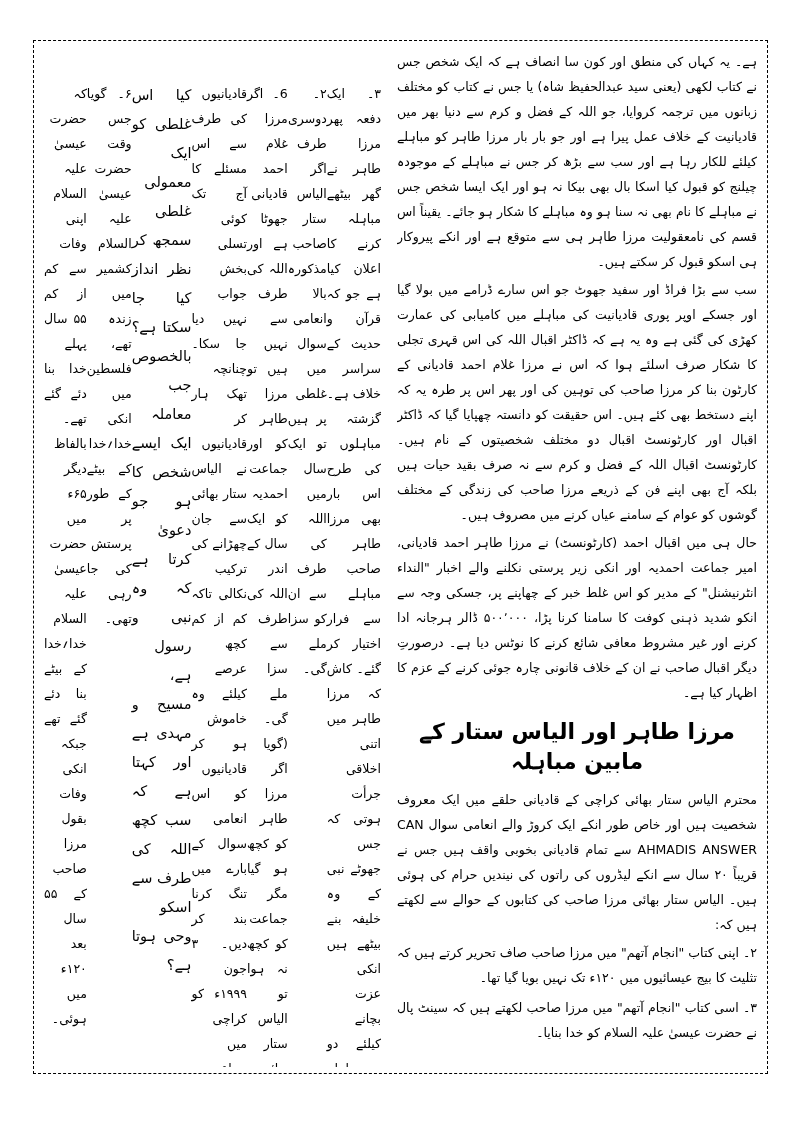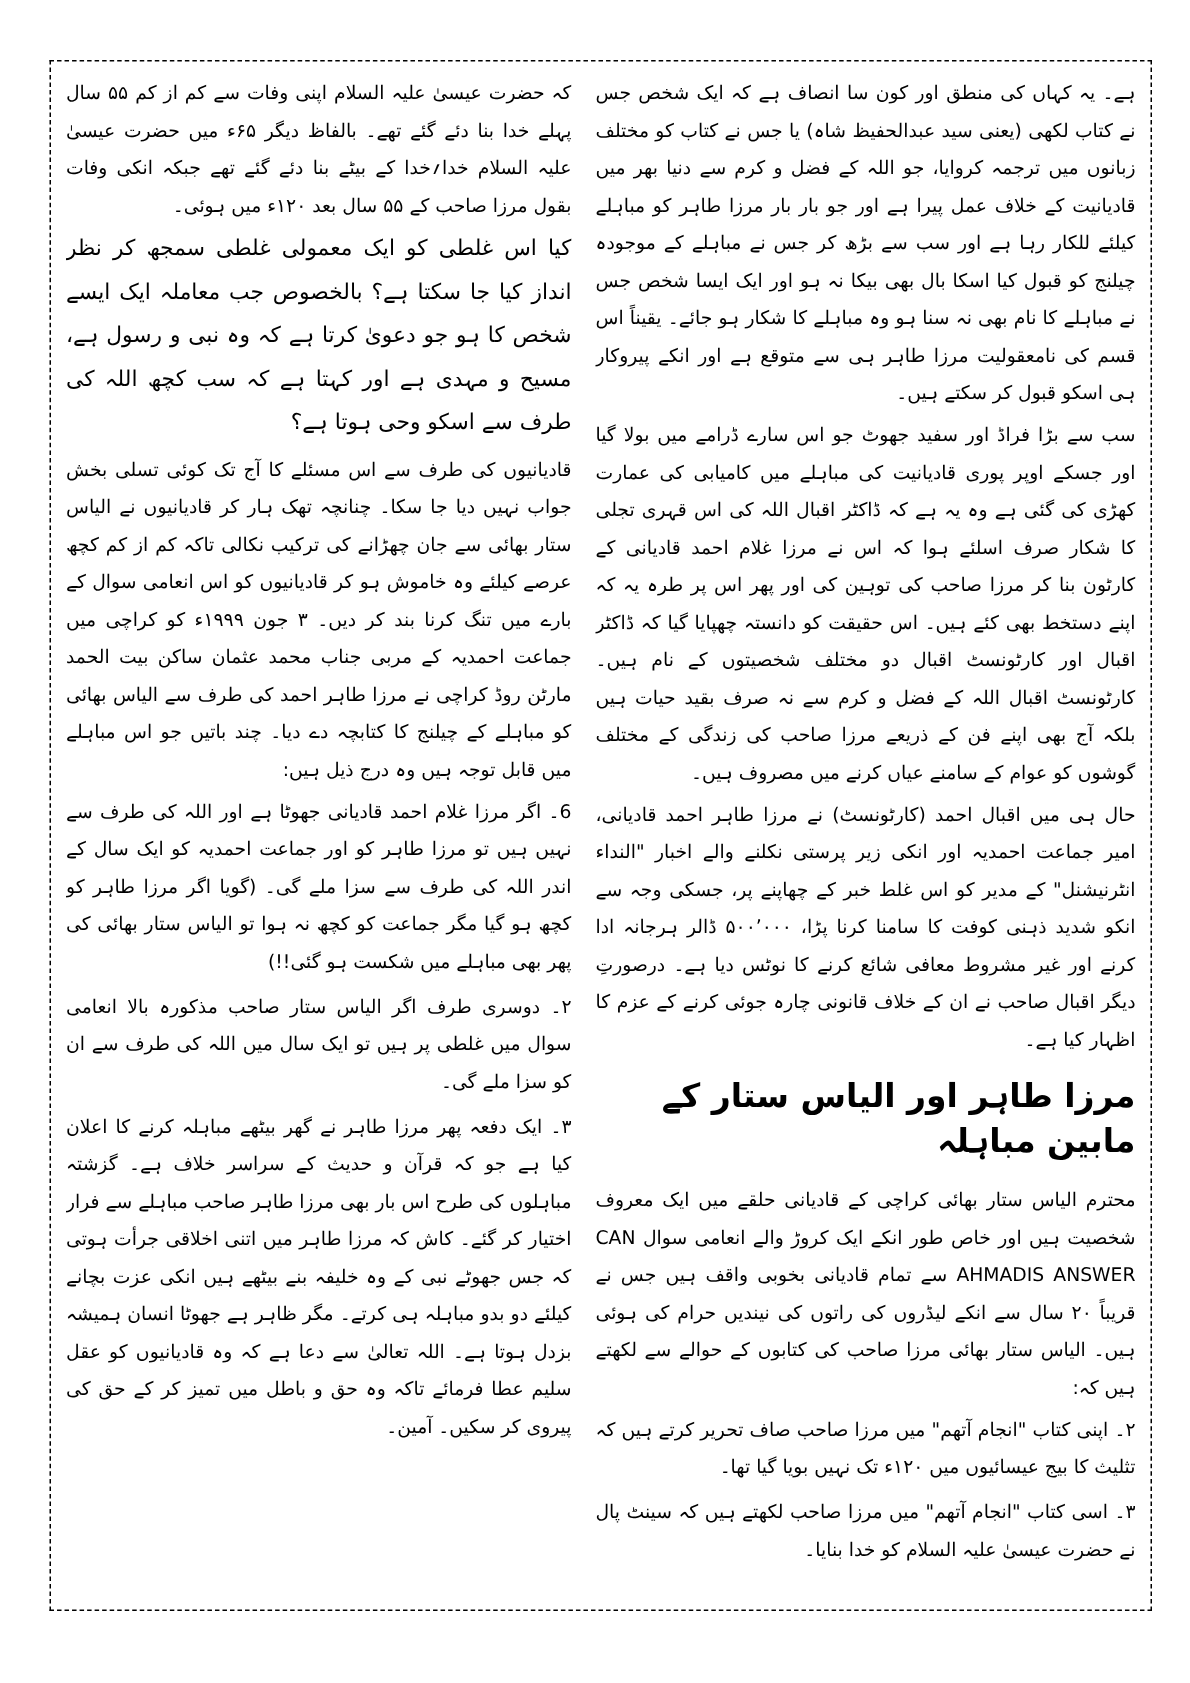--- a/index.html
+++ b/index.html
@@ -16,32 +16,33 @@
     border:1px dashed #000;
     box-sizing:border-box;
   }
   .cols{
     display:flex;flex-direction:row-reverse;
     height:100%;box-sizing:border-box;
     padding:8px 10px 6px 10px;gap:16px;
   }
   .col{overflow:hidden;}
   .col-right{flex:0 0 360px;}
-  .col-left{flex:1;display:flex;flex-direction:column;}
+  .col-left{flex:1;display:flex;margin-top:32px;}
   .u{
     direction:rtl;
     unicode-bidi:embed;
     text-align:justify;
     font-size:12.5px;
     line-height:25px;
     margin:0 0 3px 0;
   }
   .u.item{margin-bottom:5px;}
   .heading{
     direction:rtl;
+    text-align:center;
     font-weight:bold;
     font-size:22px;
     line-height:30px;
     margin:12px 0 10px 0;
   }
   .bold-question{
     font-weight:normal;
     font-size:14.5px;
     line-height:29px;
   }
@@ -58,20 +59,21 @@
       <p class="u">حال ہی میں اقبال احمد (کارٹونسٹ) نے مرزا طاہر احمد قادیانی، امیر جماعت احمدیہ اور انکی زیر پرستی نکلنے والے اخبار "النداء انٹرنیشنل" کے مدیر کو اس غلط خبر کے چھاپنے پر، جسکی وجہ سے انکو شدید ذہنی کوفت کا سامنا کرنا پڑا، ۵۰۰٬۰۰۰ ڈالر ہرجانہ ادا کرنے اور غیر مشروط معافی شائع کرنے کا نوٹس دیا ہے۔ درصورتِ دیگر اقبال صاحب نے ان کے خلاف قانونی چارہ جوئی کرنے کے عزم کا اظہار کیا ہے۔</p>
       <h1 class="heading">مرزا طاہر اور الیاس ستار کے مابین مباہلہ</h1>
       <p class="u">محترم الیاس ستار بھائی کراچی کے قادیانی حلقے میں ایک معروف شخصیت ہیں اور خاص طور انکے ایک کروڑ والے انعامی سوال CAN AHMADIS ANSWER سے تمام قادیانی بخوبی واقف ہیں جس نے قریباً ۲۰ سال سے انکے لیڈروں کی راتوں کی نیندیں حرام کی ہوئی ہیں۔ الیاس ستار بھائی مرزا صاحب کی کتابوں کے حوالے سے لکھتے ہیں کہ:</p>
       <p class="u item">۲۔ اپنی کتاب "انجام آتھم" میں مرزا صاحب صاف تحریر کرتے ہیں کہ تثلیث کا بیج عیسائیوں میں ۱۲۰ء تک نہیں بویا گیا تھا۔</p>
       <p class="u item">۳۔ اسی کتاب "انجام آتھم" میں مرزا صاحب لکھتے ہیں کہ سینٹ پال نے حضرت عیسیٰ علیہ السلام کو خدا بنایا۔</p>
 
     </section>
 
     <section class="col col-left">
       <p class="u">کہ حضرت عیسیٰ علیہ السلام اپنی وفات سے کم از کم ۵۵ سال پہلے خدا بنا دئے گئے تھے۔ بالفاظ دیگر ۶۵ء میں حضرت عیسیٰ علیہ السلام خدا؍خدا کے بیٹے بنا دئے گئے تھے جبکہ انکی وفات بقول مرزا صاحب کے ۵۵ سال بعد ۱۲۰ء میں ہوئی۔</p>
+      <p class="u">۶۔ گویا جس وقت حضرت عیسیٰ علیہ السلام کشمیر میں زندہ تھے، فلسطین میں انکی خدا؍خدا کے بیٹے کے طور پر پرستش کی جا رہی تھی۔</p>
       <p class="u bold-question">کیا اس غلطی کو ایک معمولی غلطی سمجھ کر نظر انداز کیا جا سکتا ہے؟ بالخصوص جب معاملہ ایک ایسے شخص کا ہو جو دعویٰ کرتا ہے کہ وہ نبی و رسول ہے، مسیح و مہدی ہے اور کہتا ہے کہ سب کچھ اللہ کی طرف سے اسکو وحی ہوتا ہے؟</p>
       <p class="u">قادیانیوں کی طرف سے اس مسئلے کا آج تک کوئی تسلی بخش جواب نہیں دیا جا سکا۔ چنانچہ تھک ہار کر قادیانیوں نے الیاس ستار بھائی سے جان چھڑانے کی ترکیب نکالی تاکہ کم از کم کچھ عرصے کیلئے وہ خاموش ہو کر قادیانیوں کو اس انعامی سوال کے بارے میں تنگ کرنا بند کر دیں۔ ۳ جون ۱۹۹۹ء کو کراچی میں جماعت احمدیہ کے مربی جناب محمد عثمان ساکن بیت الحمد مارٹن روڈ کراچی نے مرزا طاہر احمد کی طرف سے الیاس بھائی کو مباہلے کے چیلنج کا کتابچہ دے دیا۔ چند باتیں جو اس مباہلے میں قابل توجہ ہیں وہ درج ذیل ہیں:</p>
       <p class="u item">6۔ اگر مرزا غلام احمد قادیانی جھوٹا ہے اور اللہ کی طرف سے نہیں ہیں تو مرزا طاہر کو اور جماعت احمدیہ کو ایک سال کے اندر اللہ کی طرف سے سزا ملے گی۔ (گویا اگر مرزا طاہر کو کچھ ہو گیا مگر جماعت کو کچھ نہ ہوا تو الیاس ستار بھائی کی پھر بھی مباہلے میں شکست ہو گئی!!)</p>
       <p class="u item">۲۔ دوسری طرف اگر الیاس ستار صاحب مذکورہ بالا انعامی سوال میں غلطی پر ہیں تو ایک سال میں اللہ کی طرف سے ان کو سزا ملے گی۔</p>
       <p class="u item">۳۔ ایک دفعہ پھر مرزا طاہر نے گھر بیٹھے مباہلہ کرنے کا اعلان کیا ہے جو کہ قرآن و حدیث کے سراسر خلاف ہے۔ گزشتہ مباہلوں کی طرح اس بار بھی مرزا طاہر صاحب مباہلے سے فرار اختیار کر گئے۔ کاش کہ مرزا طاہر میں اتنی اخلاقی جرأت ہوتی کہ جس جھوٹے نبی کے وہ خلیفہ بنے بیٹھے ہیں انکی عزت بچانے کیلئے دو بدو مباہلہ ہی کرتے۔ مگر ظاہر ہے جھوٹا انسان ہمیشہ بزدل ہوتا ہے۔ اللہ تعالیٰ سے دعا ہے کہ وہ قادیانیوں کو عقل سلیم عطا فرمائے تاکہ وہ حق و باطل میں تمیز کر کے حق کی پیروی کر سکیں۔ آمین۔</p>
 
     </section>
 
   </div>
 </div>

